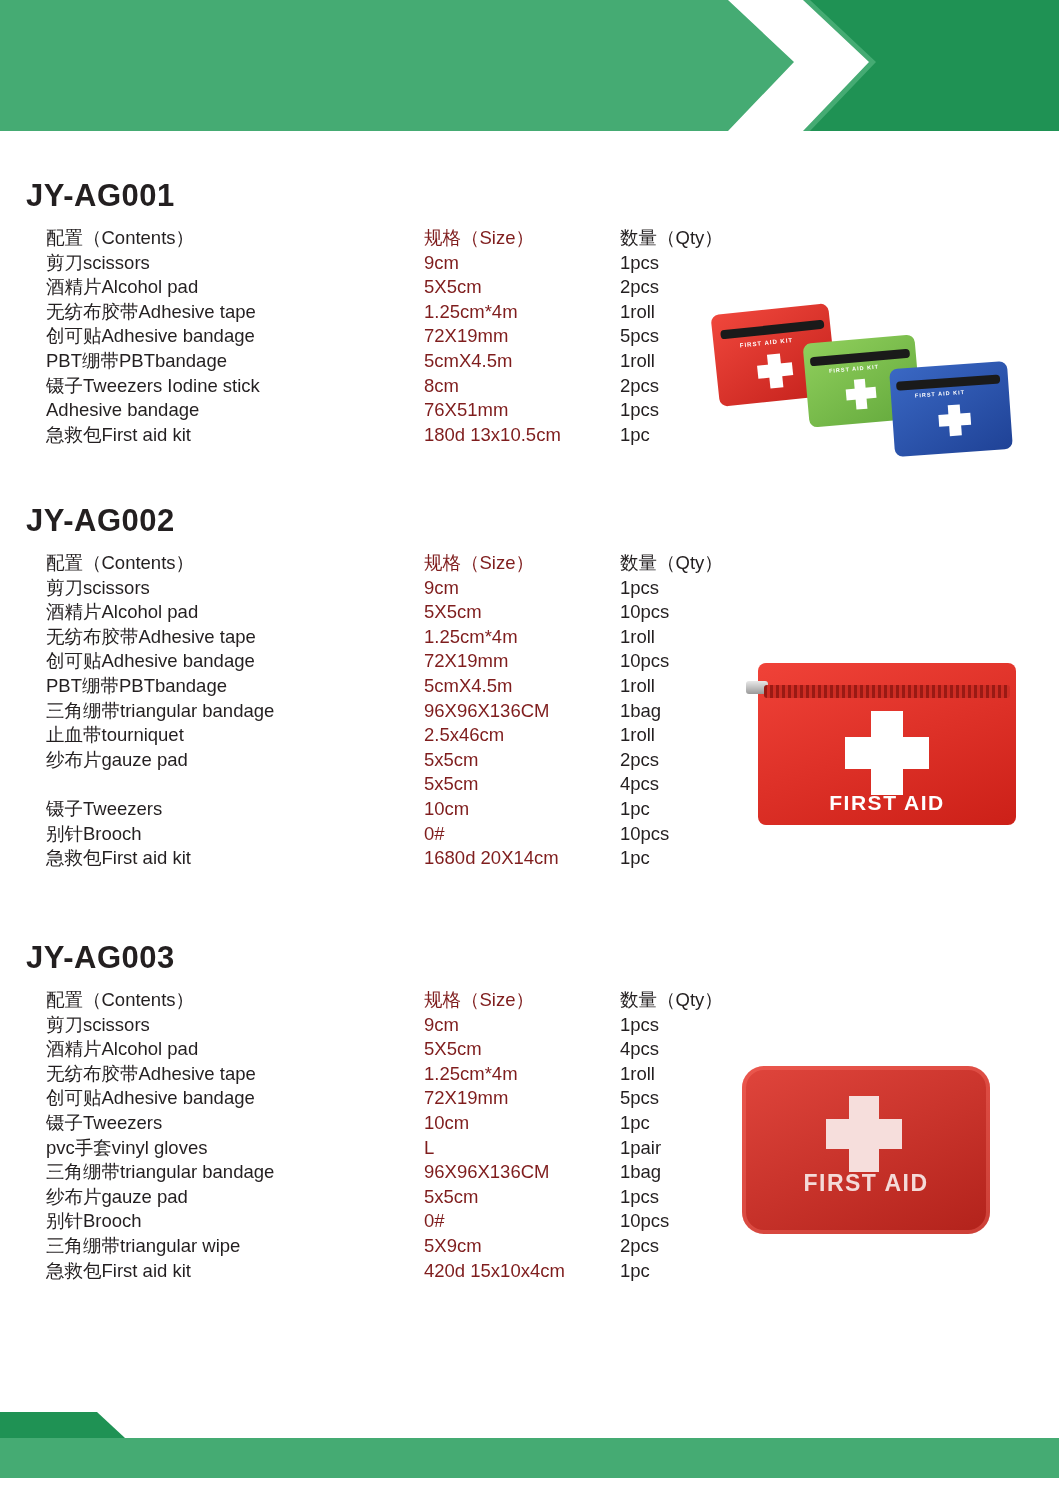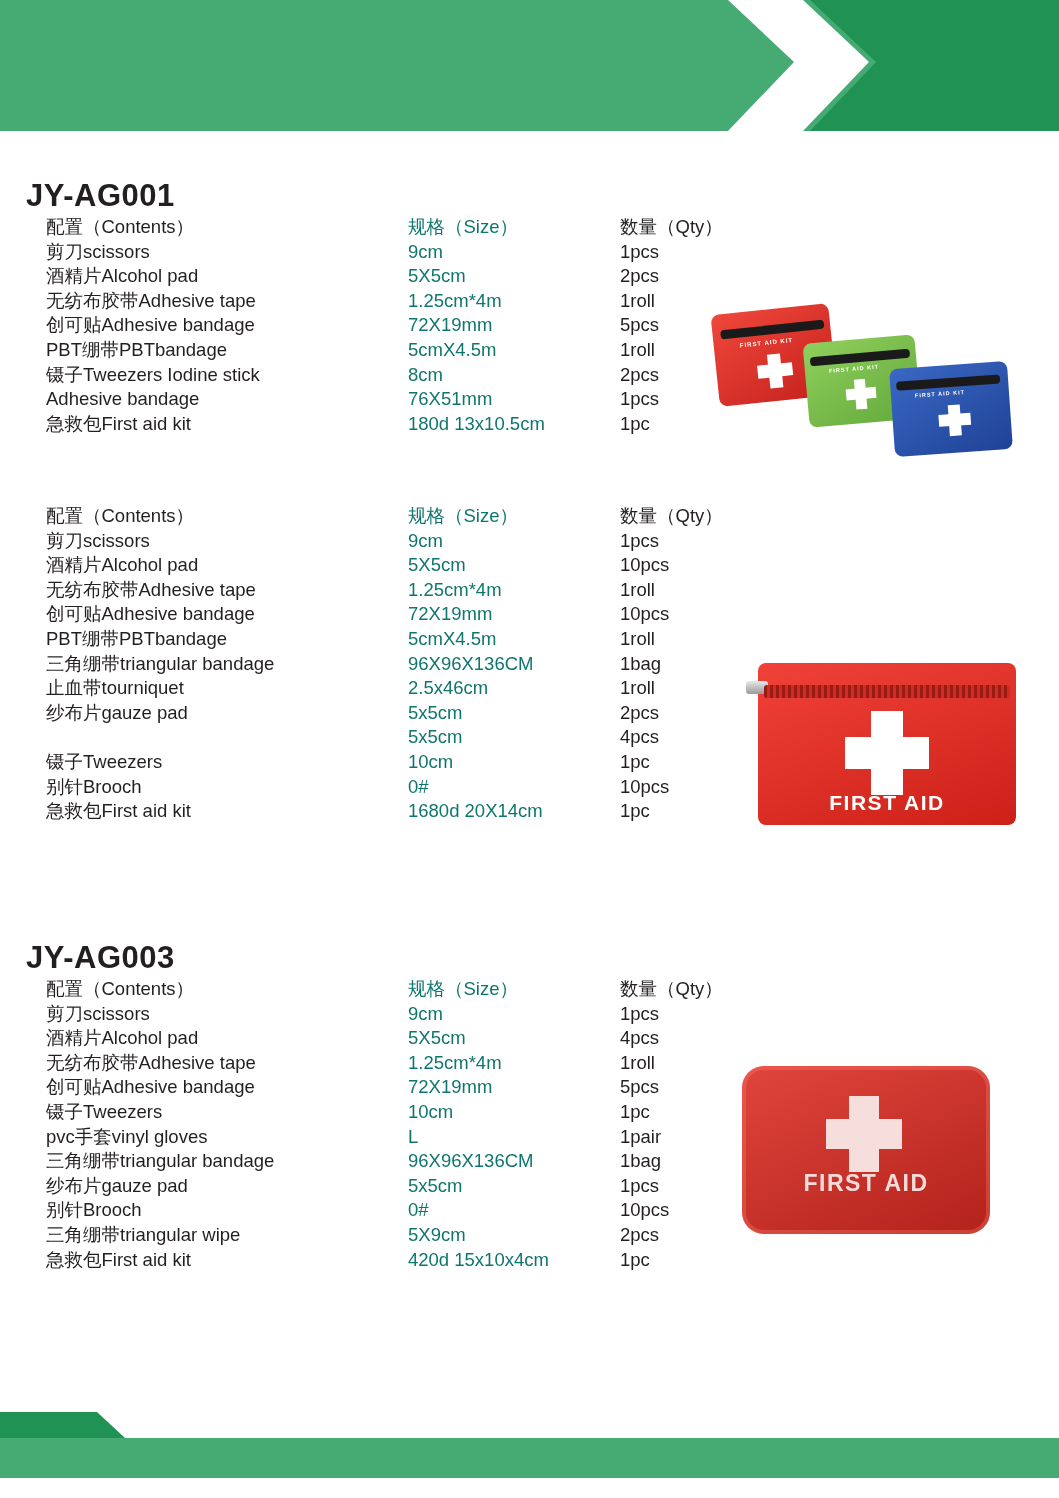--- a/index.html
+++ b/index.html
@@ -47,35 +47,35 @@
     font-size:31px;
     font-weight:bold;
     color:#231f20;
     letter-spacing:0.5px;
     margin-left:26px;
     font-family:"Liberation Sans","DejaVu Sans",sans-serif;
   }
   .spec-table {
     position:relative;
     margin-left:46px;
-    margin-top:1px;
+    margin-top:12px;
     width:700px;
   }
   .spec-row {
     position:relative;
     height:24.6px;
     white-space:nowrap;
   }
   .col-contents {
     position:absolute; left:0; top:0;
     font-size:18.5px; color:#231f20; line-height:24.6px;
   }
   .col-size {
-    position:absolute; left:362px; top:0;
-    font-size:18.5px; color:#0f766e; line-height:24.6px;
+    position:absolute; left:378px; top:0;
+    font-size:18.5px; color:#7f1d1d; line-height:24.6px;
   }
   .col-qty {
     position:absolute; left:574px; top:0;
     font-size:18.5px; color:#231f20; line-height:24.6px;text-align:center;
   }
 
   
   .product-img { position:absolute; }
 
   .pouch {
@@ -153,20 +153,21 @@
         </div>
         <div class="spec-row">
           <span class="col-contents">急救包First aid kit</span>
           <span class="col-size">180d  13x10.5cm</span>
           <span class="col-qty">1pc</span>
         </div>
       </div>
   </div>
 
   <div class="section" id="sec1" style="top:503px;">
+    <div class="model-title">JY-AG002</div>
     <div class="spec-table" id="tbl1">
         <div class="spec-row">
           <span class="col-contents">配置（Contents）</span>
           <span class="col-size">规格（Size）</span>
           <span class="col-qty">数量（Qty）</span>
         </div>
         <div class="spec-row">
           <span class="col-contents">剪刀scissors</span>
           <span class="col-size">9cm</span>
           <span class="col-qty">1pcs</span>

